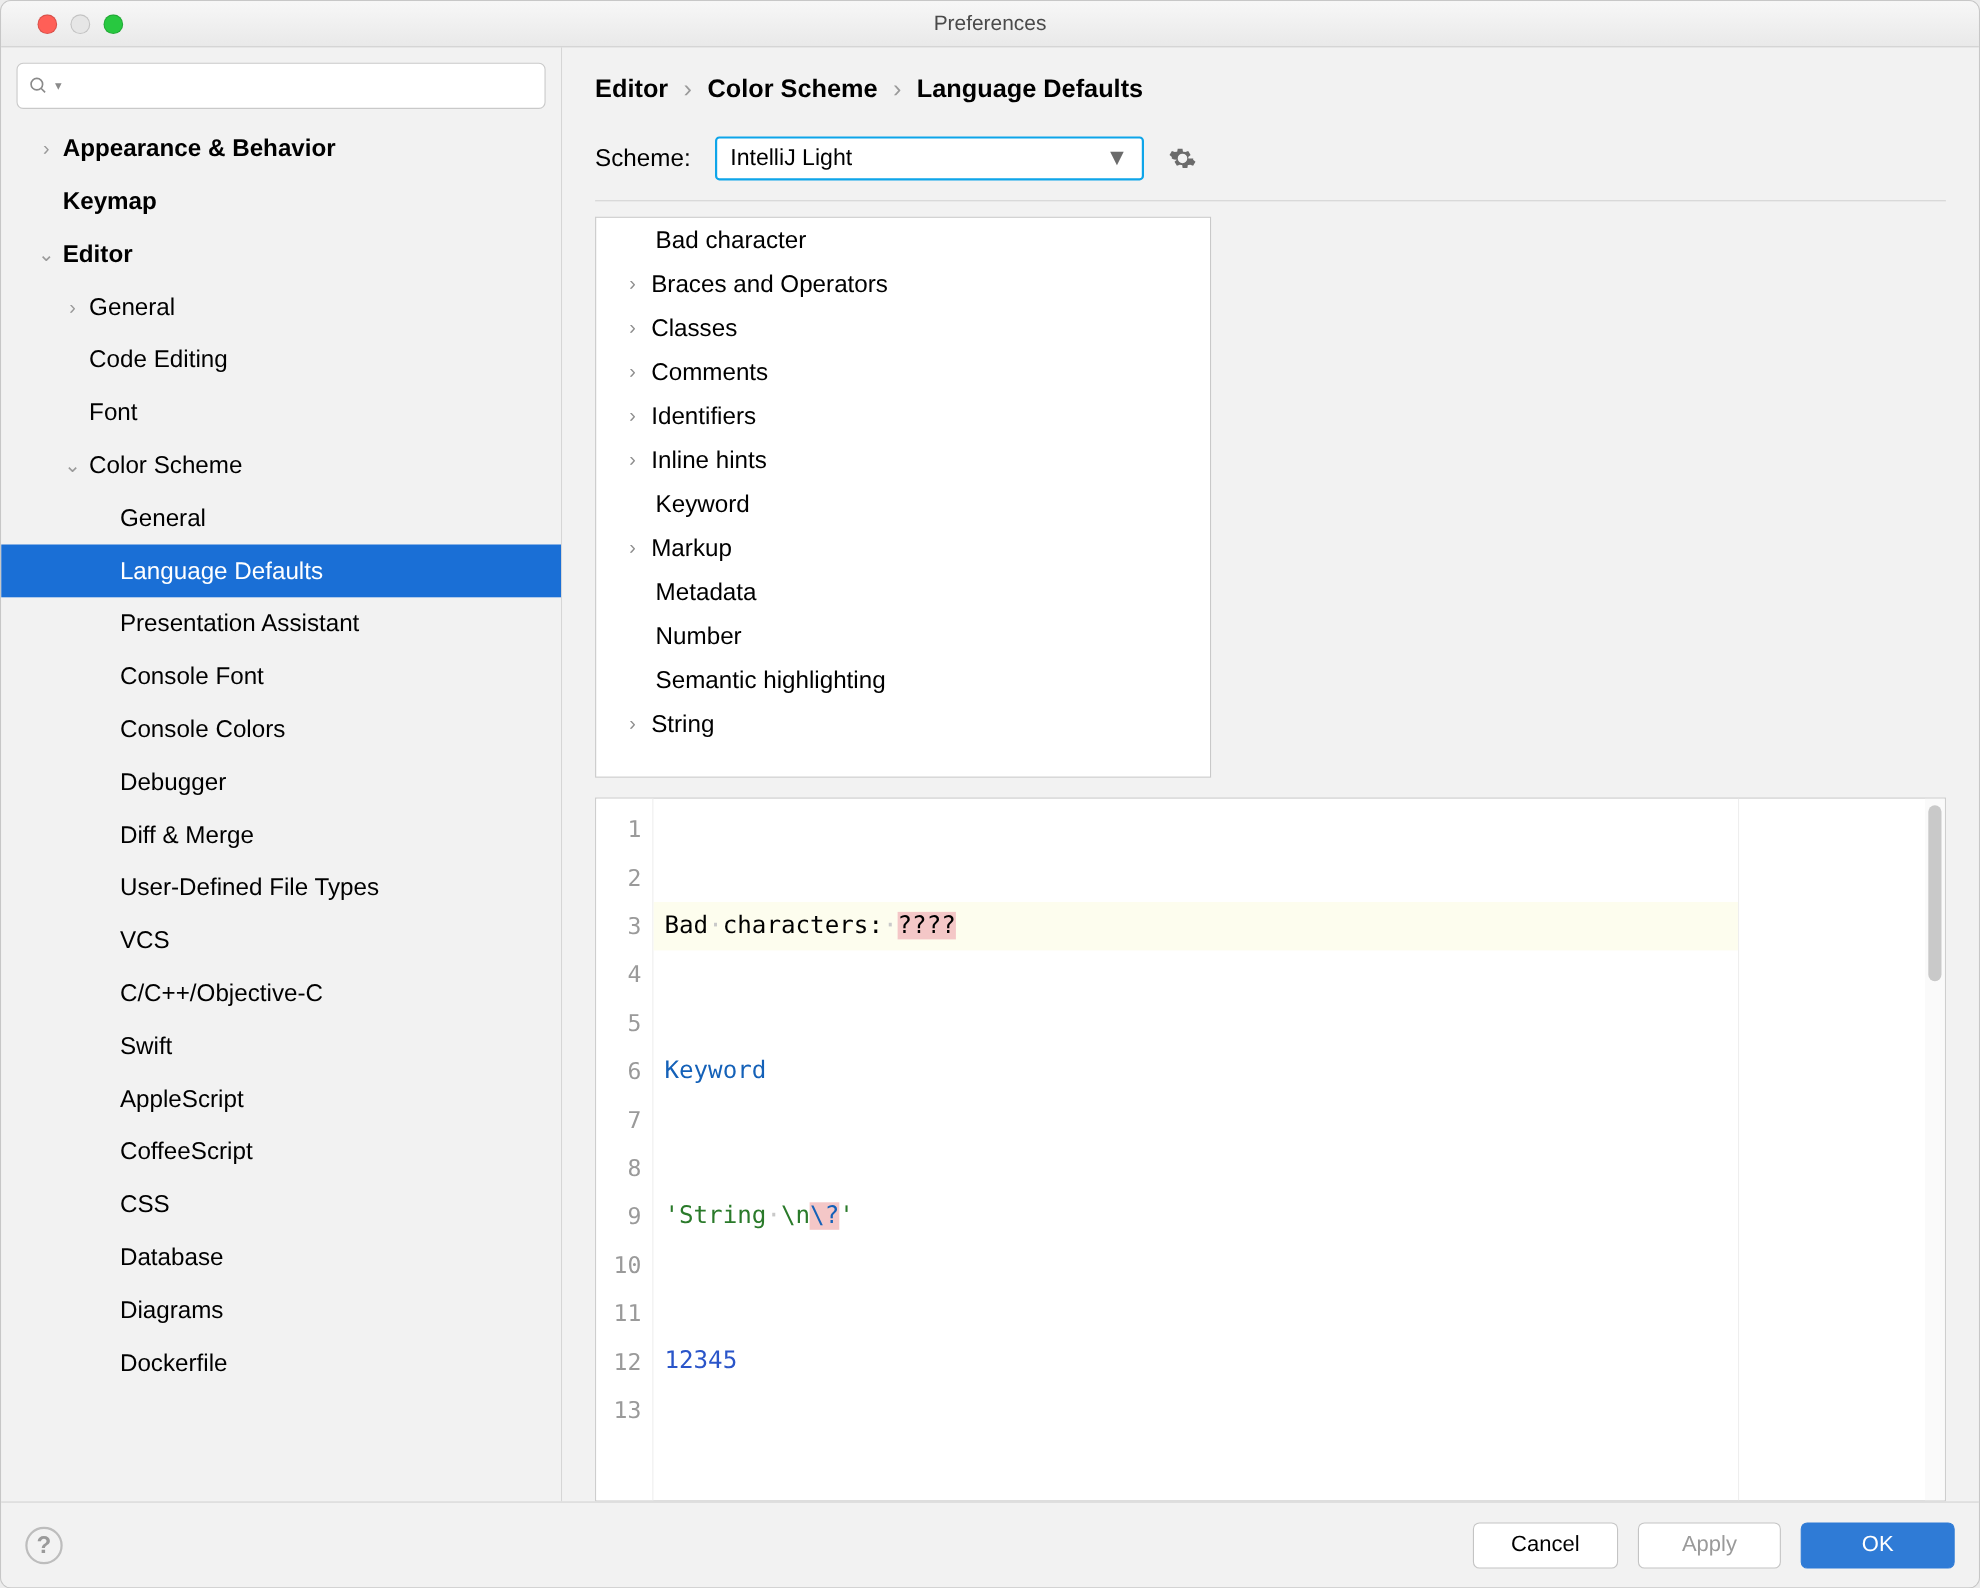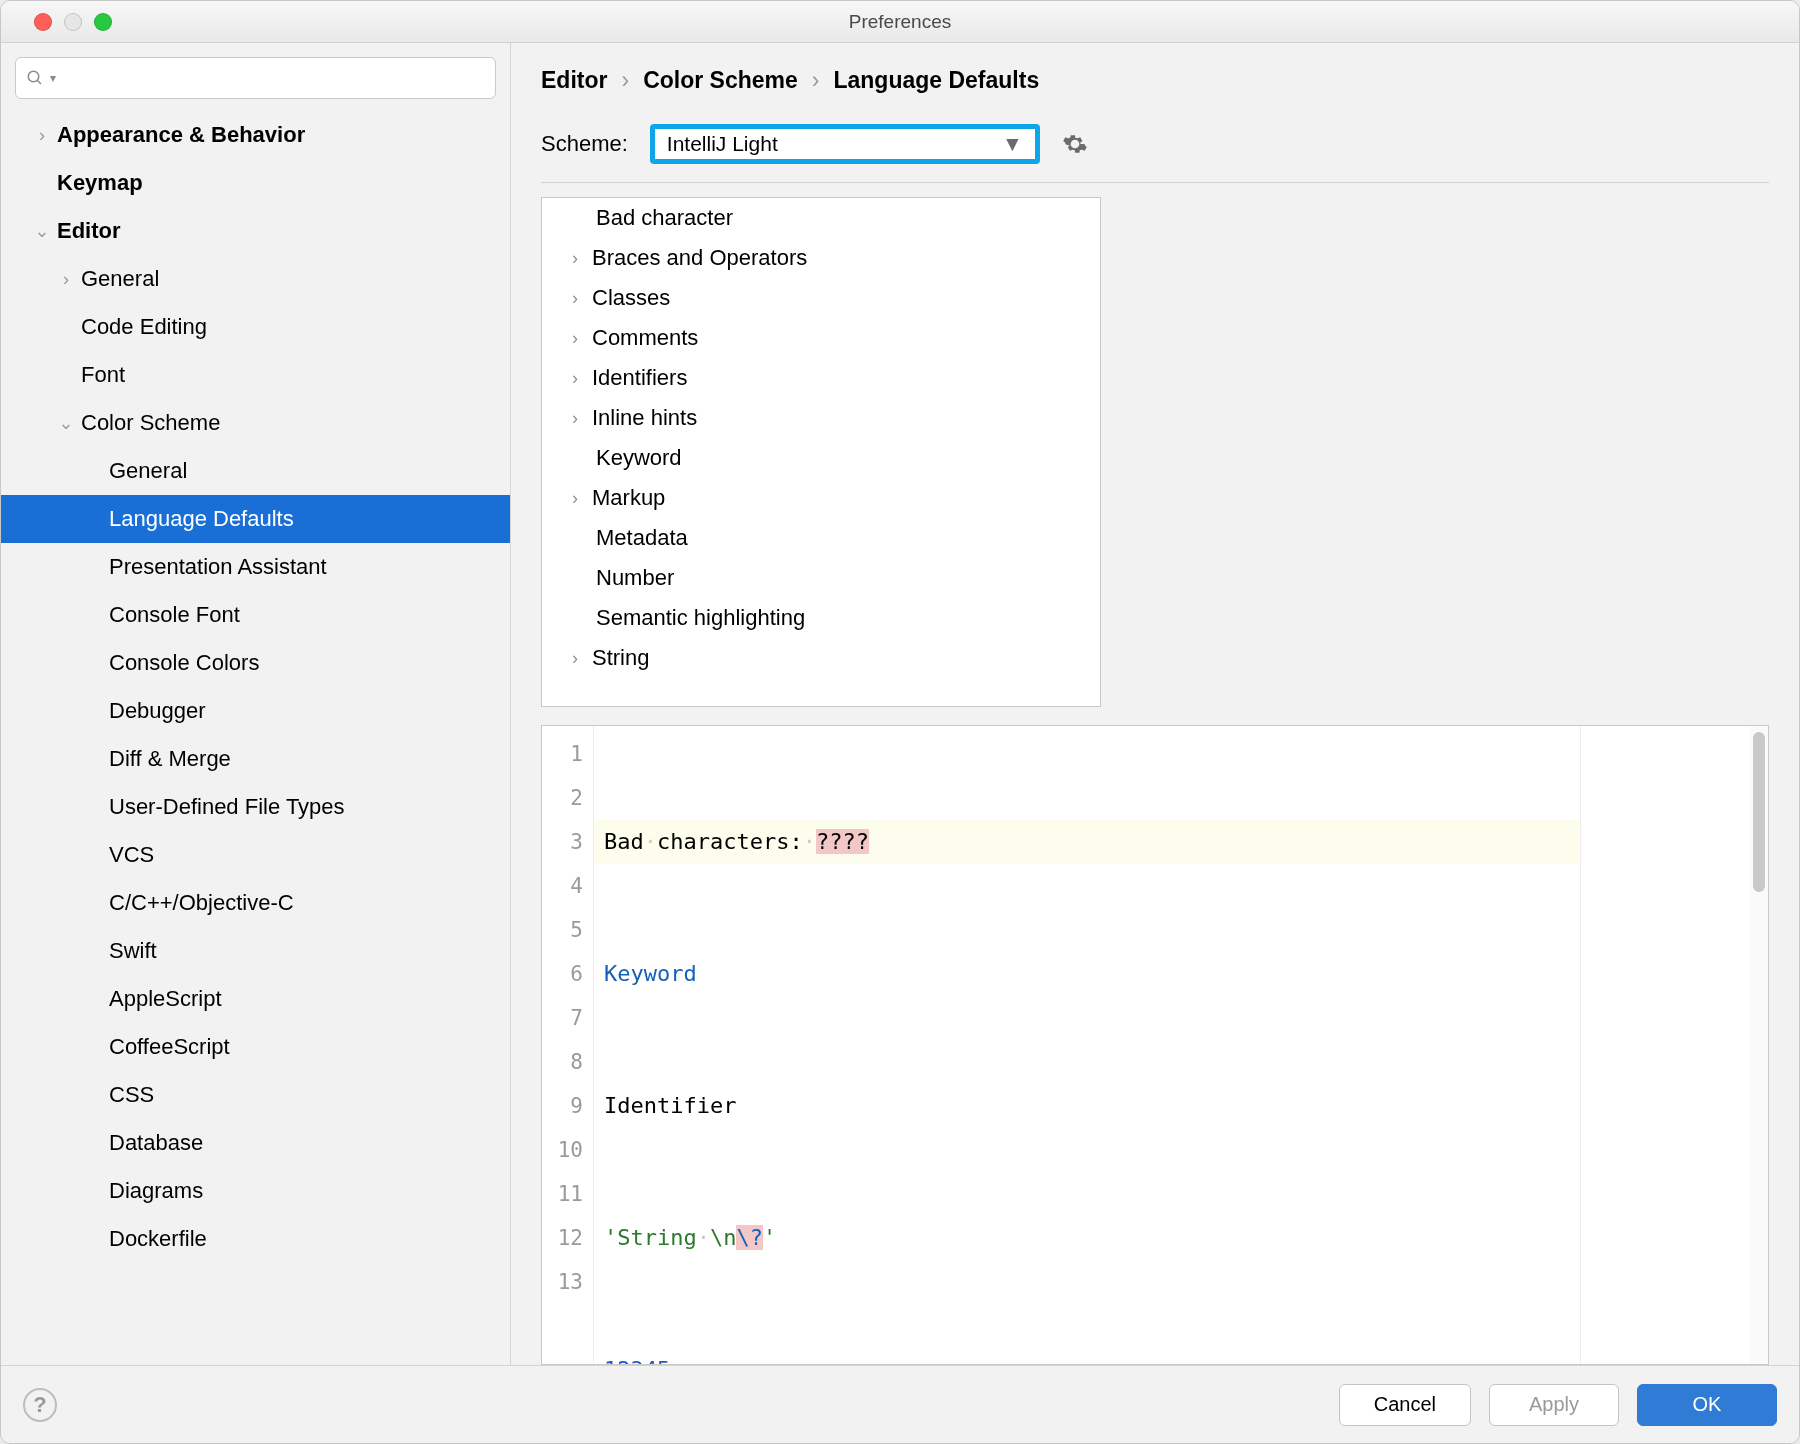--- a/index.html
+++ b/index.html
@@ -27,21 +27,21 @@
   .indent-0 { padding-left: 28px; }
   .indent-1 { padding-left: 52px; }
   .indent-2 { padding-left: 80px; }
 
   .main { flex:1; background:#f2f2f2; display:flex; flex-direction:column; min-width:0; }
   .main-inner { padding: 24px 30px 0 30px; flex:1; display:flex; flex-direction:column; min-height:0; }
   .breadcrumb { font-size:23px; font-weight:700; display:flex; align-items:center; gap:14px; color:#000; }
   .breadcrumb .sep { color:#9a9a9a; font-weight:400; }
   .scheme-row { margin-top: 30px; display:flex; align-items:center; gap:22px; padding-bottom:18px; border-bottom:1px solid #d3d3d3; }
   .scheme-row .lbl { font-size:22px; }
-  .combo { width:390px; height:40px; background:#fff; border:5px solid #0ea5e9; border-radius:4px; display:flex; align-items:center; padding:0 12px; justify-content:space-between; font-size:21px; }
+  .combo { width:390px; height:40px; background:#fff; border:2px solid #0ea5e9; border-radius:4px; display:flex; align-items:center; padding:0 12px; justify-content:space-between; font-size:21px; }
   .combo .chev { color:#6b6b6b; }
   .gear { color:#6b6b6b; display:inline-flex; }
 
   .cat-box { margin-top:14px; width:560px; height:510px; background:#fff; border:1px solid #c9c9c9; overflow:hidden; font-size:22px; }
   .cat-row { height:40px; display:flex; align-items:center; padding-left:20px; gap:4px; }
   .cat-row .arrow { width:26px; display:inline-flex; justify-content:center; color:#8f8f8f; font-size:18px; }
   .cat-row.noarrow { padding-left:54px; }
 
   .preview-area { margin-top:18px; flex:1; display:flex; min-height:0; border:1px solid #c9c9c9; background:#fff; overflow:hidden; }
   .gutter { width:52px; background:#fff; border-right:1px solid #eee; font-family:"Menlo","Consolas",monospace; font-size:21px; color:#9a9a9a; text-align:right; padding-right:10px; padding-top:6px; line-height:44px; }
@@ -271,21 +271,20 @@
               <div>8</div>
               <div>9</div>
               <div>10</div>
               <div>11</div>
               <div>12</div>
               <div>13</div>
             </div>
           <div class="code">
             <div class="ln cur"><span>Bad<span class="ws">·</span>characters:<span class="ws">·</span></span><span class="bad">????</span></div>
             <div class="ln"><span class="kw">Keyword</span></div>
-            <div class="ln"><span>Identifier</span></div>
             <div class="ln"><span class="str">'String<span class="ws">·</span>\n</span><span class="esc">\?</span><span class="str">'</span></div>
             <div class="ln"><span class="num">12345</span></div>
             
             
             
             
             
             
             
             

